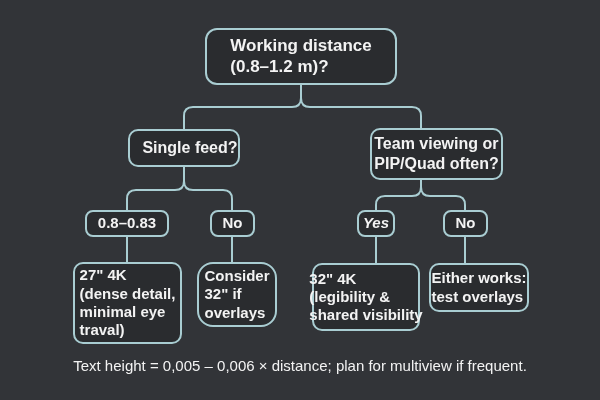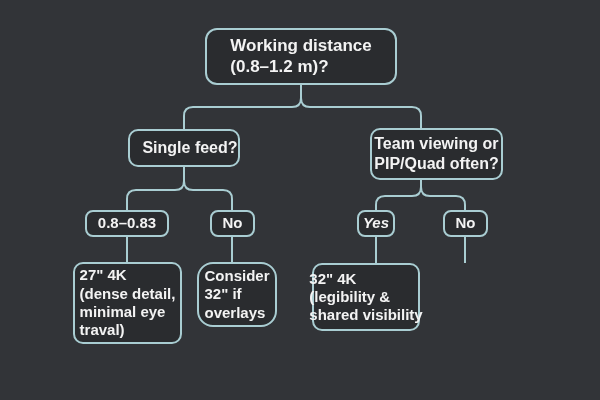--- a/index.html
+++ b/index.html
@@ -108,15 +108,20 @@
 32" if
 overlays</span>
   </div>
 
   <div class="node node-leaf32">
     <span class="t"><span class="t">32" 4K
 (legibility &amp;
 shared</span><span class="t light"> visibility</span></span>
   </div>
 
+  <div class="node node-either">
+    <span class="t">Either works:
+test overlays</span>
+  </div>
 
+  <div class="caption">Text height = 0,005 – 0,006 × distance; plan for multiview if frequent.</div>
 
 </div>
 
 </body></html>

